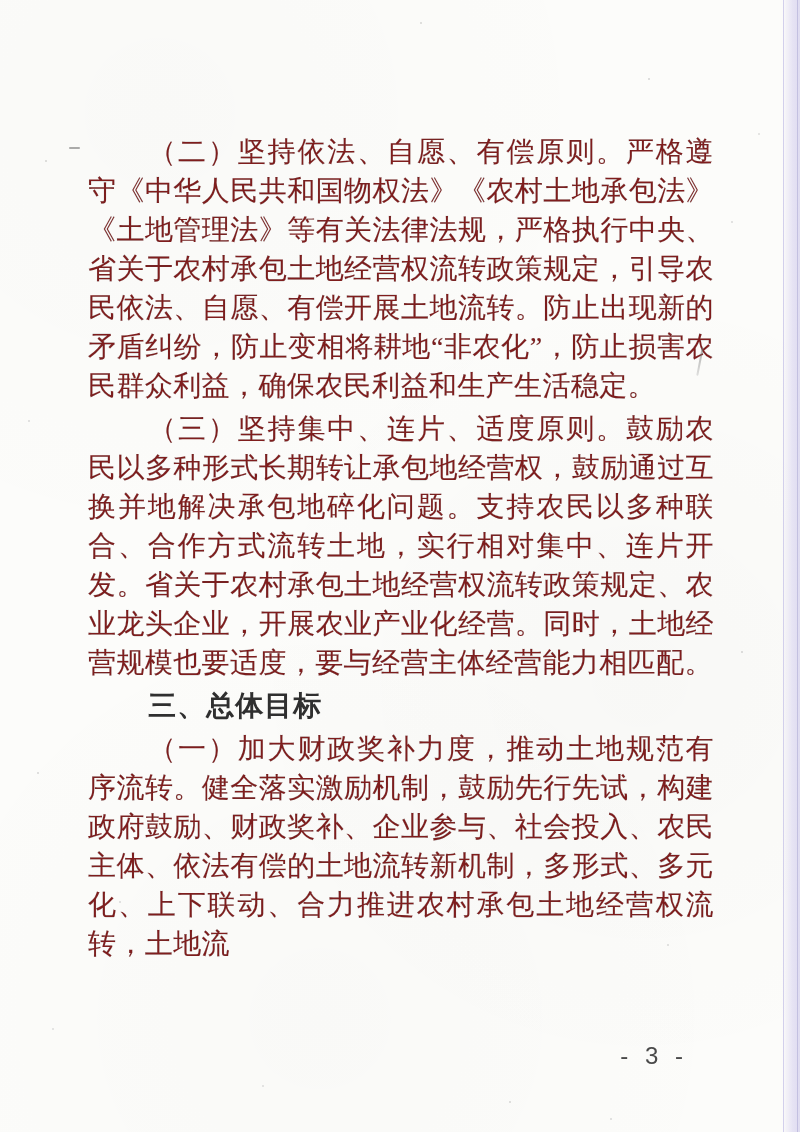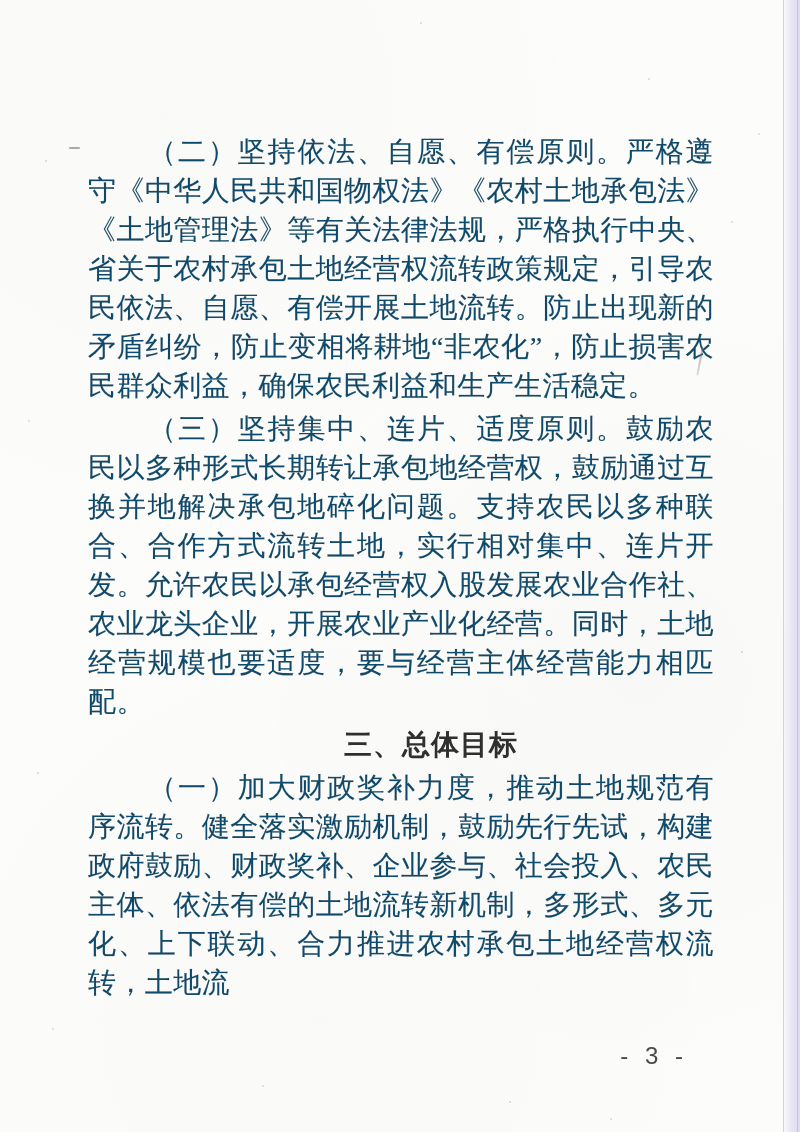--- a/index.html
+++ b/index.html
@@ -30,36 +30,35 @@
   .doc-body {
     position: absolute;
     left: 88px;
     top: 132px;
     width: 626px;
   }
   .body-para {
     margin: 0 0 4px 0;
     font-size: 28px;
     line-height: 39px;
-    color: #0c4a6e;
+    color: #7f1d1d;
     text-indent: 2.15em;
     text-align: justify;
     letter-spacing: 0.4px;
     -webkit-text-stroke: 0.2px rgba(70,70,70,0.5);
   }
   .section-heading {
     margin: 2px 0 4px 0;
     font-size: 28px;
     line-height: 39px;
     color: #2f2f2f;
     font-weight: bold;
     text-indent: 2.15em;
     font-family: "Liberation Sans", "DejaVu Sans", sans-serif;
     letter-spacing: 1px;
-    text-align: center;
   }
   .page-number {
     position: absolute;
     top: 1042px;
     right: 112px;
     font-size: 24px;
     color: #4a4a4a;
     letter-spacing: 5px;
     font-family: "Liberation Sans", "DejaVu Sans", sans-serif;
   }
@@ -127,21 +126,21 @@
       610px 1118px 0 rgba(120,120,120,0.25);
     border-radius: 50%;
   }
 </style>
 </head>
 <body>
 
 <div class="scan-page">
   <div class="doc-body" id="doc-body">
       <p class="body-para">（二）坚持依法、自愿、有偿原则。严格遵守《中华人民共和国物权法》《农村土地承包法》《土地管理法》等有关法律法规，严格执行中央、省关于农村承包土地经营权流转政策规定，引导农民依法、自愿、有偿开展土地流转。防止出现新的矛盾纠纷，防止变相将耕地“非农化”，防止损害农民群众利益，确保农民利益和生产生活稳定。</p>
-      <p class="body-para">（三）坚持集中、连片、适度原则。鼓励农民以多种形式长期转让承包地经营权，鼓励通过互换并地解决承包地碎化问题。支持农民以多种联合、合作方式流转土地，实行相对集中、连片开发。允许农民以承包经营权入股发展农业合作社、农业龙头企业，开展农业产业化经营。同时，土地经营规模也要适度，要与经营主体经营能力相匹配。</p>
+      <p class="body-para">（三）坚持集中、连片、适度原则。鼓励农民以多种形式长期转让承包地经营权，鼓励通过互换并地解决承包地碎化问题。支持农民以多种联合、合作方式流转土地，实行相对集中、连片开发。省关于农村承包土地经营权流转政策规定、农业龙头企业，开展农业产业化经营。同时，土地经营规模也要适度，要与经营主体经营能力相匹配。</p>
       <h3 class="section-heading">三、总体目标</h3>
       <p class="body-para">（一）加大财政奖补力度，推动土地规范有序流转。健全落实激励机制，鼓励先行先试，构建政府鼓励、财政奖补、企业参与、社会投入、农民主体、依法有偿的土地流转新机制，多形式、多元化、上下联动、合力推进农村承包土地经营权流转，土地流</p>
     </div>
   <div class="page-number">- 3 -</div>
   <div class="stray-dash"></div>
   <div class="stray-stroke"></div>
   <div class="noise"></div>
   <div class="edge-strip"></div>
 </div>
 

